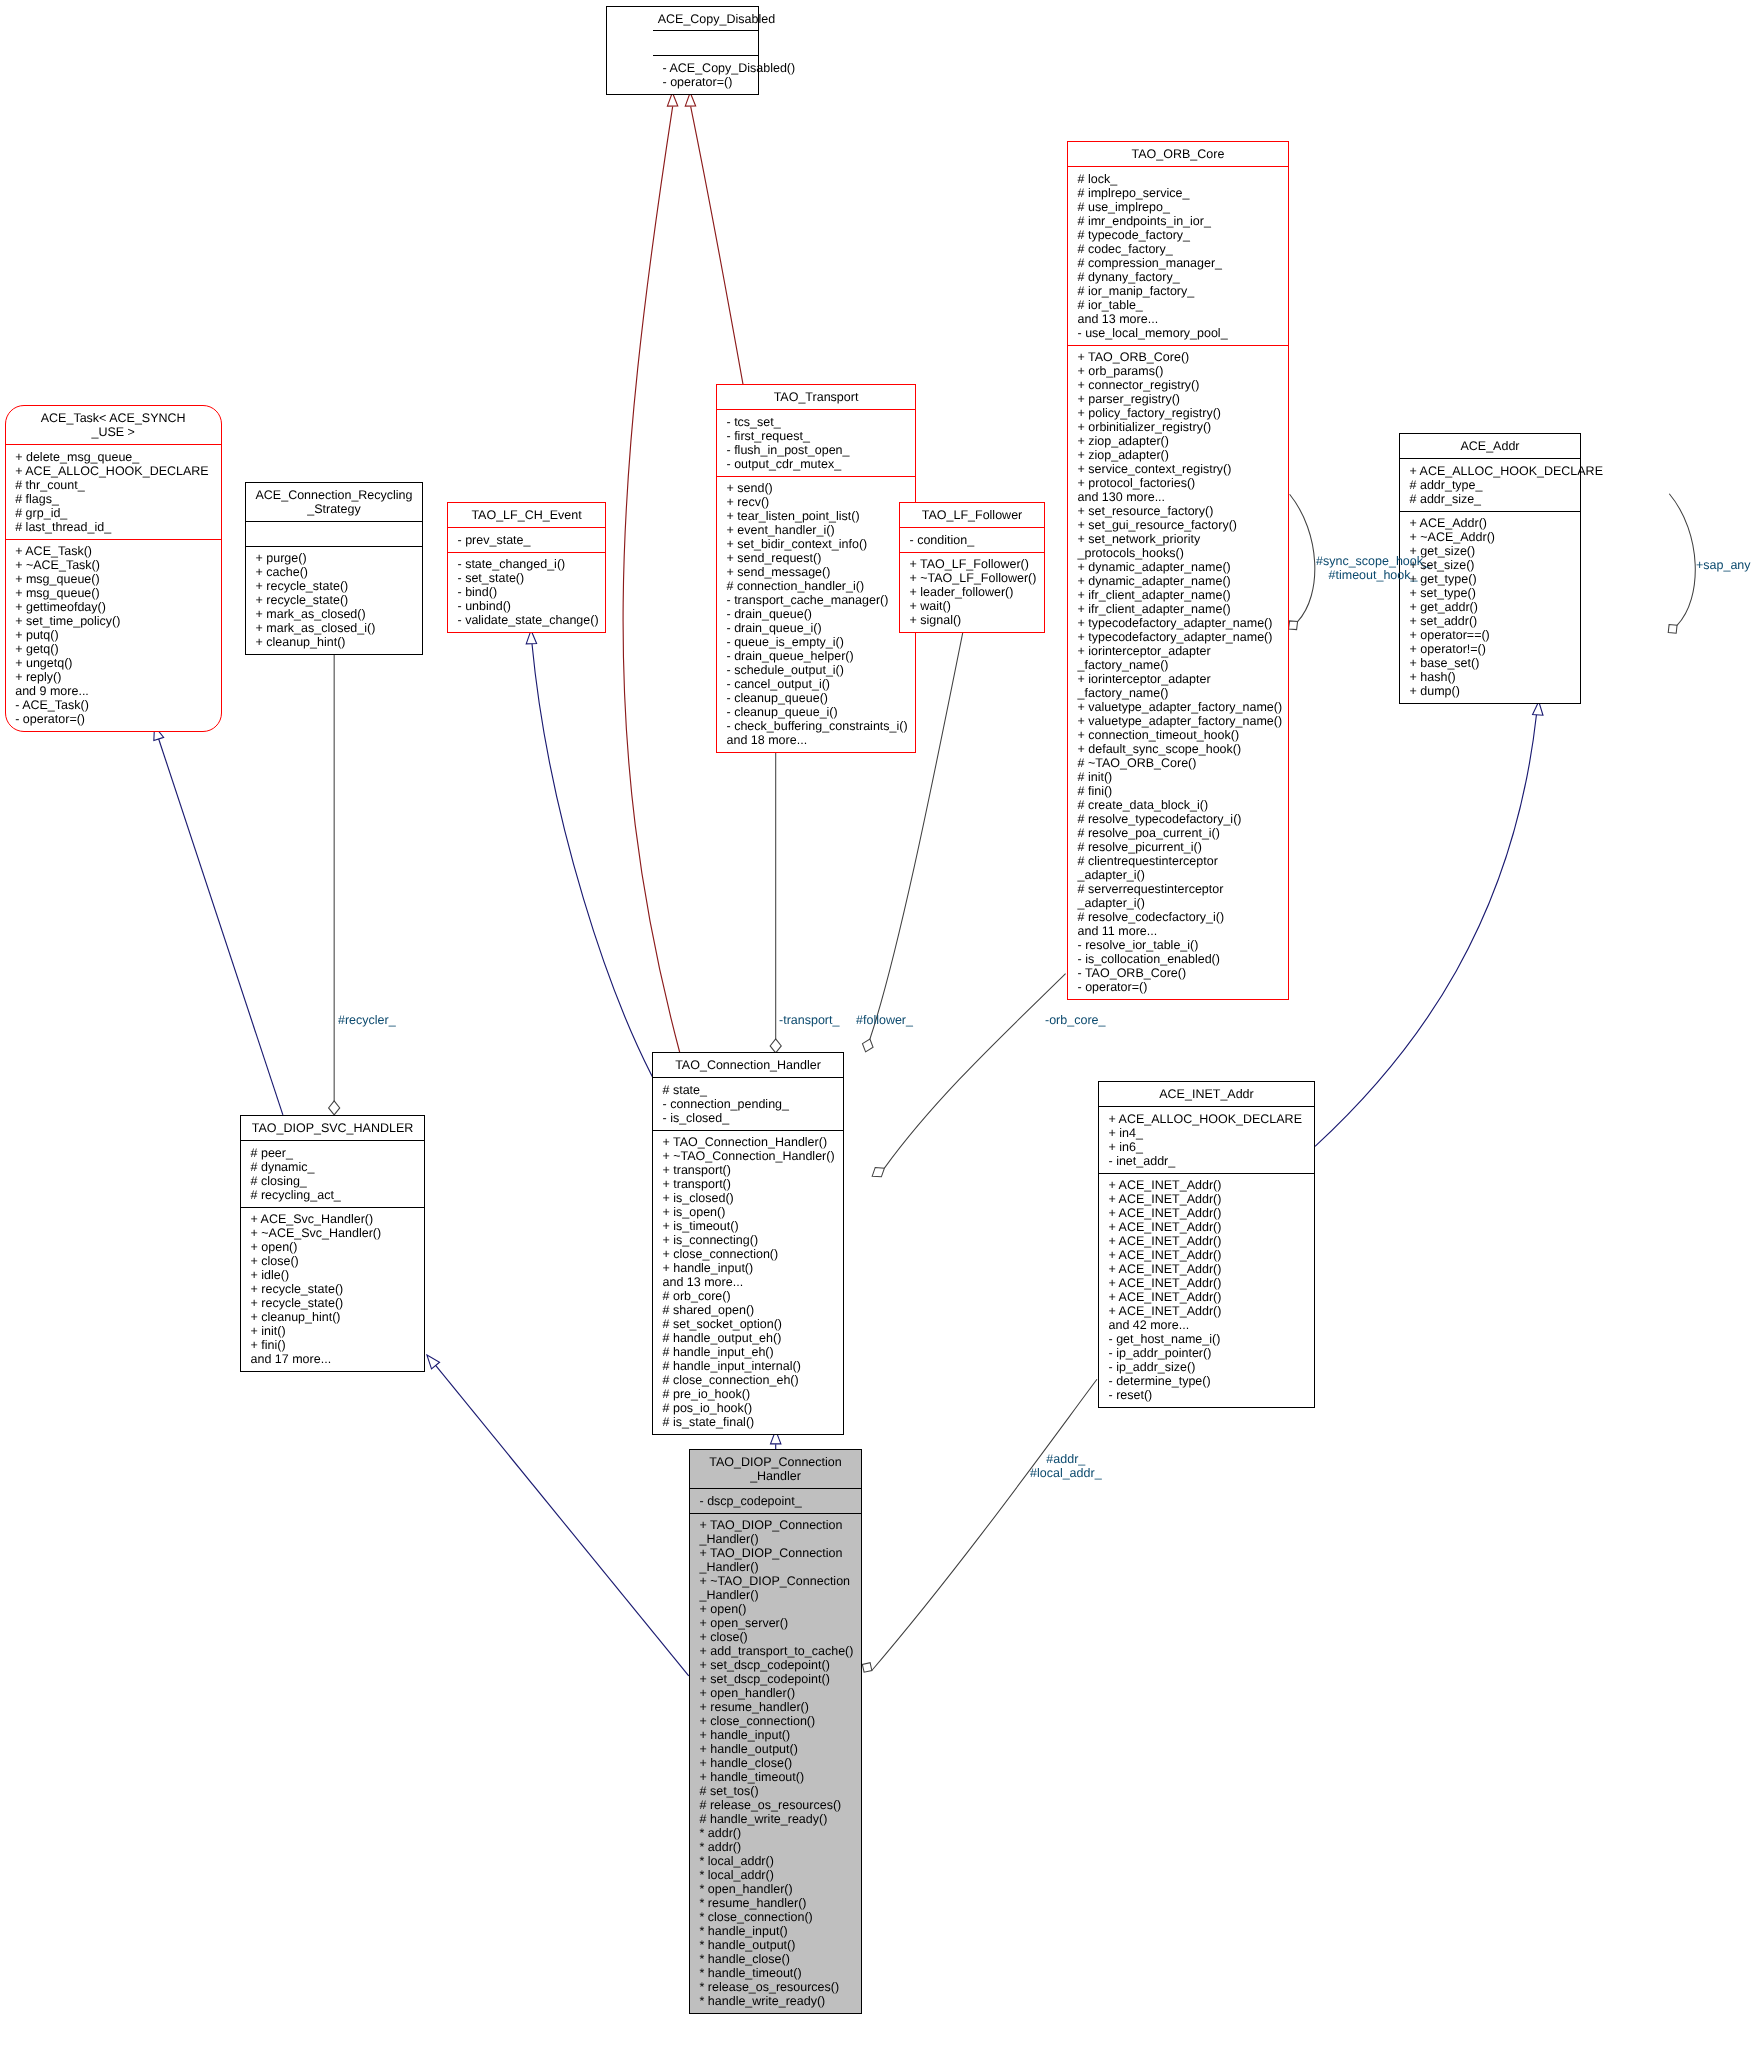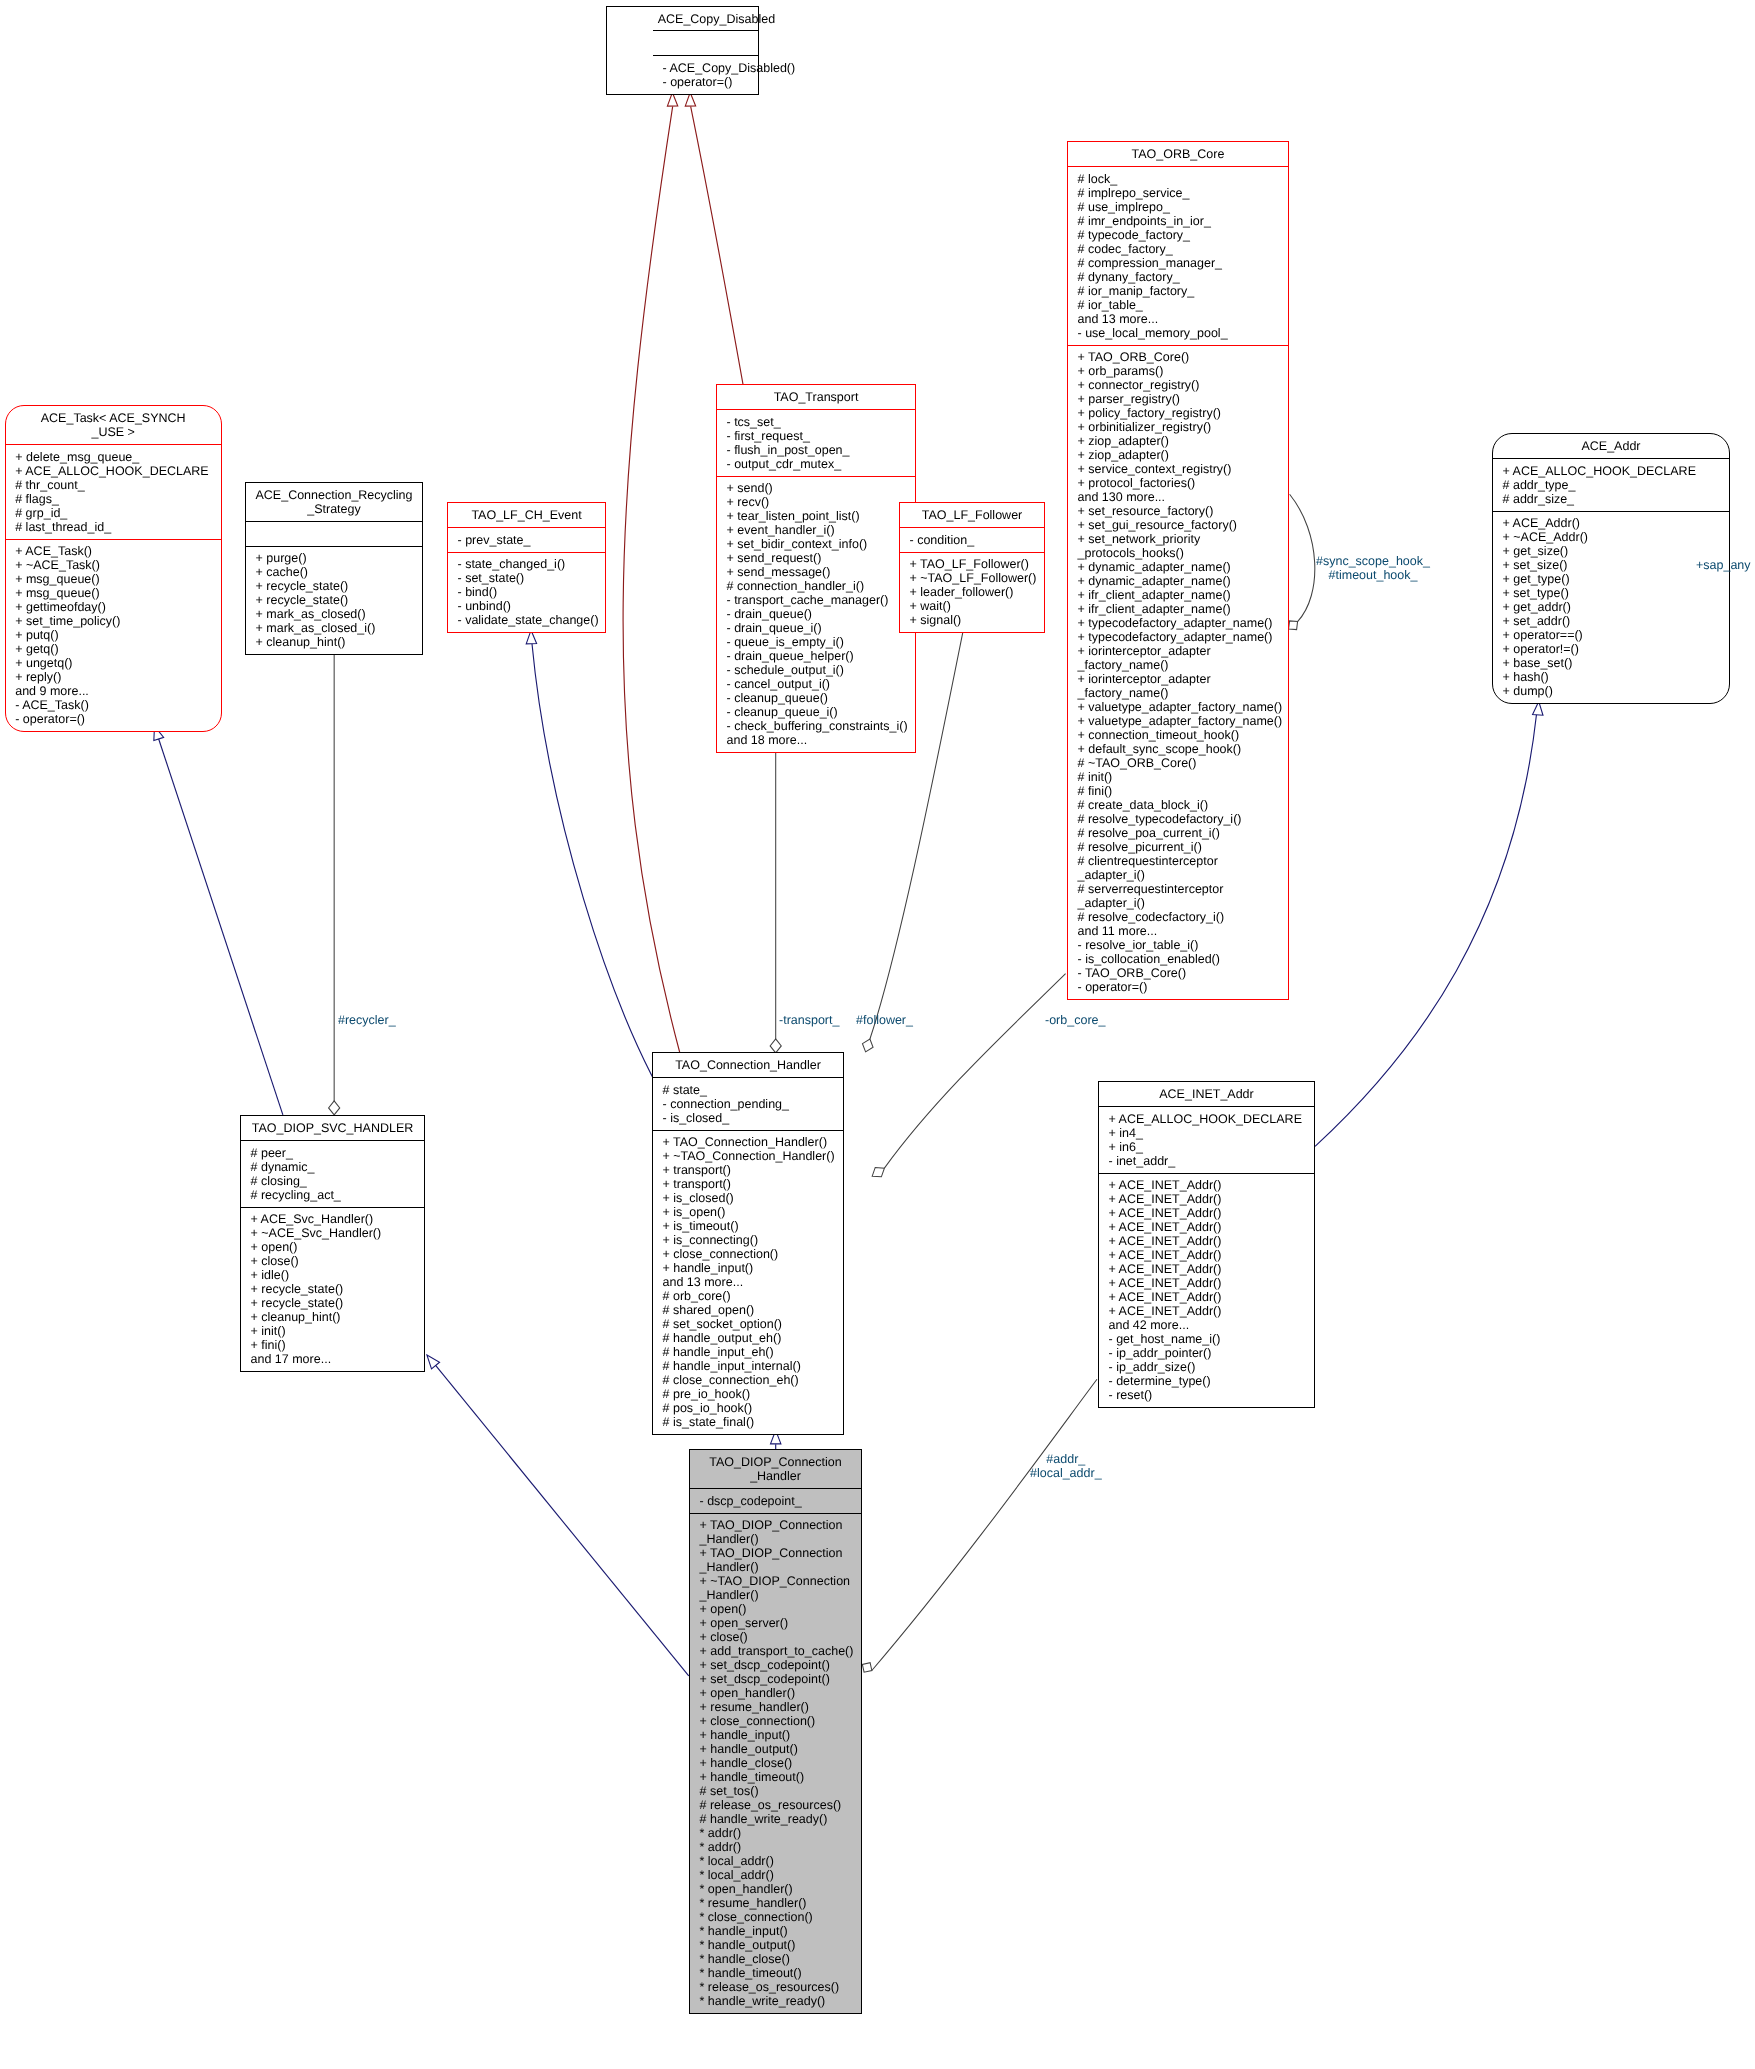--- a/index.html
+++ b/index.html
@@ -248,21 +248,21 @@
       </div>
   <div class="csep"></div>
   <div class="cbody methods">
         <div class="row">+ TAO_LF_Follower()</div>
         <div class="row">+ ~TAO_LF_Follower()</div>
         <div class="row">+ leader_follower()</div>
         <div class="row">+ wait()</div>
         <div class="row">+ signal()</div>
       </div>
 </div>
-<div class="uclass" style="left:1492px;top:433px;width:238px;border-radius:20px;">
+<div class="uclass" style="left:1399px;top:433px;width:182px;">
   <div class="ctitle">
         <div class="row">ACE_Addr</div>
       </div>
   <div class="csep"></div>
   <div class="cbody attrs">
         <div class="row">+ ACE_ALLOC_HOOK_DECLARE</div>
         <div class="row"># addr_type_</div>
         <div class="row"># addr_size_</div>
       </div>
   <div class="csep"></div>

